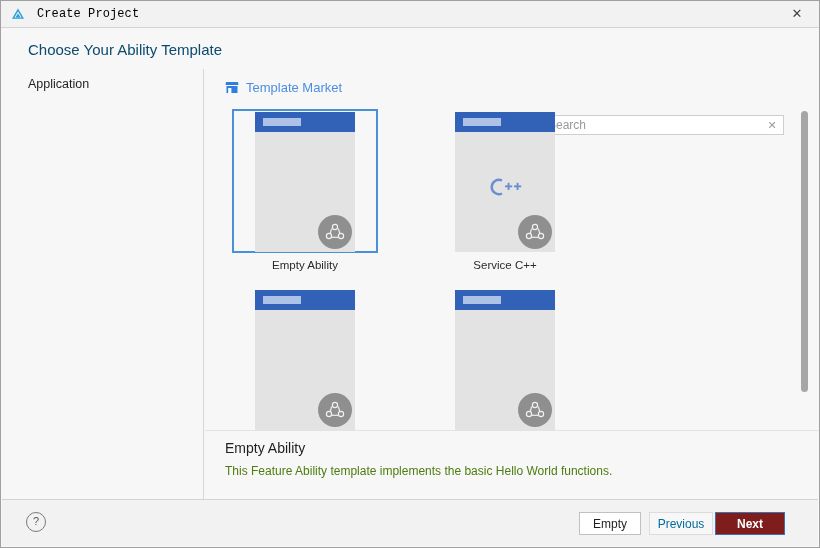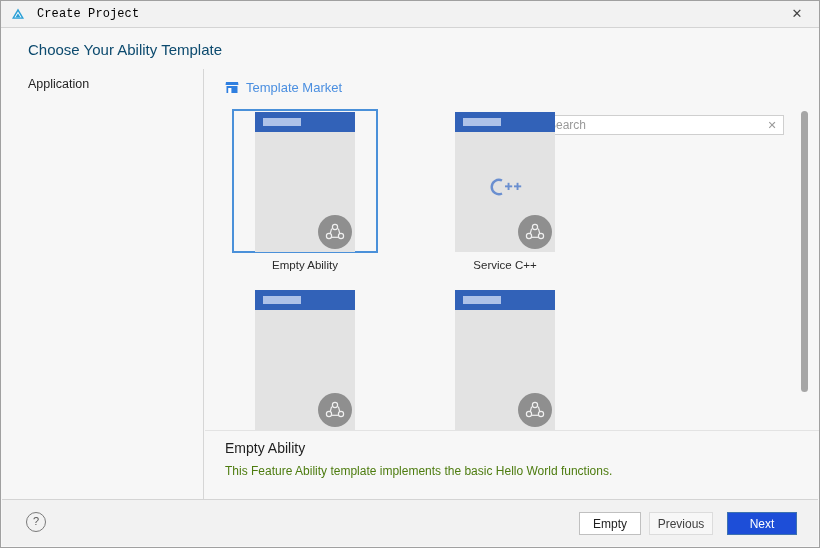--- a/index.html
+++ b/index.html
@@ -314,29 +314,30 @@
     background: #ffffff;
     font-family: "Liberation Sans", sans-serif;
     font-size: 12px;
     color: #1f1f1f;
     cursor: default;
     padding: 0;
   }
   .btn-cancel { right: 177px; width: 62px; }
   .btn-previous {
     right: 105px; width: 64px;
-    color: #404040;
+    color: #0369a1;
     border-color: #dcdcdc;
     background: #f7f7f7;
   }
   .btn-next {
-    right: 21px; width: 70px;
-    background: #1d4ed8;
+    right: 33px; width: 70px;
+    background: #7f1d1d;
     border-color: #3d72b0;
     color: #ffffff;
+    font-weight: bold;
   }
 </style>
 </head>
 <body>
 
 <div class="window">
 
   <div class="titlebar">
     <span class="app-icon">
       <svg width="16" height="16" viewBox="0 0 16 16">

